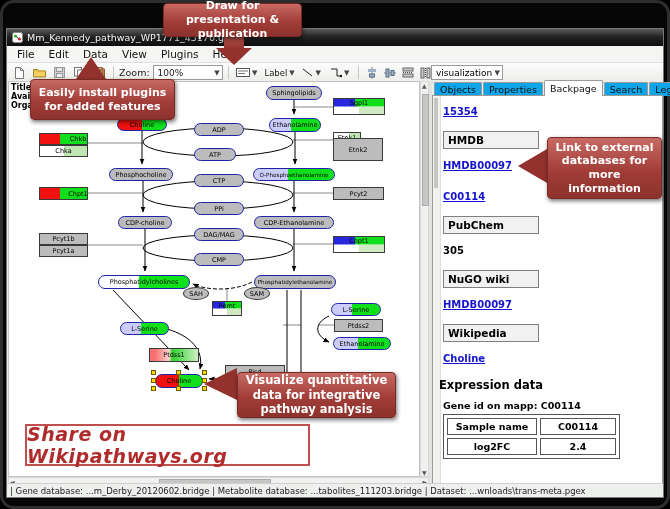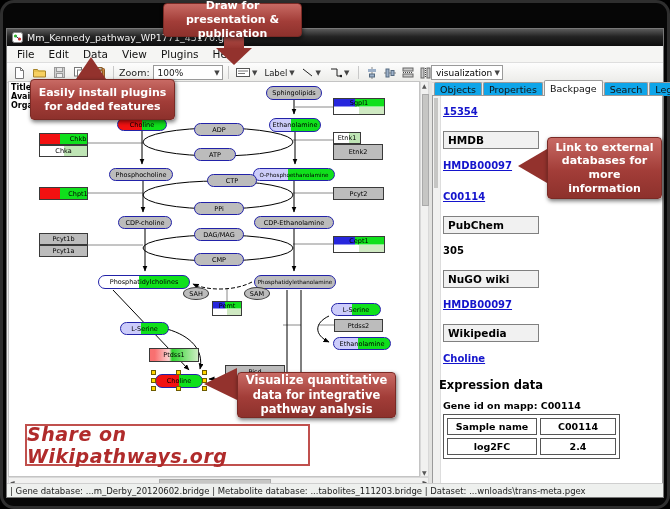--- a/index.html
+++ b/index.html
@@ -277,25 +277,25 @@
         <div>
 
         <div class="n rnd f-gray" style="left: 257px; top: 4px; width: 56px; height: 14px; position: absolute;">Sphingolipids</div>
             <div class="n box f-tworow" style="left: 324px; top: 16px; width: 52px; height: 17px; position: absolute;">Sgpl1</div>
             <div class="n rnd f-lav-green" style="left: 260px; top: 36px; width: 52px; height: 14px; position: absolute;">Ethanolamine</div>
             <div class="n rnd f-rg50" style="left: 108px; top: 36px; width: 50px; height: 13px; position: absolute;">Choline</div>
             <div class="n rnd f-gray" style="left: 185px; top: 41px; width: 50px; height: 13px; position: absolute;">ADP</div>
             <div class="n box f-rg40" style="left: 30px; top: 51px; width: 49px; height: 12px; position: absolute;">Chkb</div>
             <div class="n box f-wl50" style="left: 30px; top: 63px; width: 49px; height: 12px; position: absolute;">Chka</div>
             <div class="n box f-wl60" style="left: 324px; top: 50px; width: 28px; height: 12px; position: absolute;">Etnk1</div>
-            <div class="n box f-gray" style="left: 324px; top: 62px; width: 50px; height: 16px; position: absolute;">Etnk2</div>
+            <div class="n box f-gray" style="left: 324px; top: 56px; width: 50px; height: 23px; position: absolute;">Etnk2</div>
             <div class="n rnd f-gray" style="left: 185px; top: 66px; width: 42px; height: 13px; position: absolute;">ATP</div>
             <div class="n rnd f-gray" style="left: 100px; top: 86px; width: 64px; height: 13px; position: absolute;">Phosphocholine</div>
             <div class="n rnd f-lav-green fs5" style="left: 244px; top: 86px; width: 82px; height: 13px; position: absolute;">O-Phosphoethanolamine</div>
-            <div class="n rnd f-gray" style="left: 198px; top: 92px; width: 50px; height: 13px; position: absolute;">CTP</div>
+            <div class="n rnd f-gray" style="left: 185px; top: 92px; width: 50px; height: 13px; position: absolute;">CTP</div>
             <div class="n box f-rg40" style="left: 30px; top: 105px; width: 49px; height: 13px; position: absolute;">Chpt1</div>
             <div class="n box f-gray" style="left: 324px; top: 105px; width: 51px; height: 13px; position: absolute;">Pcyt2</div>
             <div class="n rnd f-gray" style="left: 185px; top: 120px; width: 50px; height: 13px; position: absolute;">PPi</div>
             <div class="n rnd f-gray" style="left: 109px; top: 134px; width: 54px; height: 13px; position: absolute;">CDP-choline</div>
             <div class="n rnd f-gray" style="left: 245px; top: 134px; width: 80px; height: 13px; position: absolute;">CDP-Ethanolamine</div>
             <div class="n rnd f-gray" style="left: 185px; top: 146px; width: 50px; height: 13px; position: absolute;">DAG/MAG</div>
             <div class="n box f-gray" style="left: 30px; top: 151px; width: 49px; height: 12px; position: absolute;">Pcyt1b</div>
             <div class="n box f-gray" style="left: 30px; top: 163px; width: 49px; height: 12px; position: absolute;">Pcyt1a</div>
             <div class="n box f-tworow" style="left: 324px; top: 154px; width: 52px; height: 17px; position: absolute;">Cept1</div>
             <div class="n rnd f-gray" style="left: 185px; top: 171px; width: 50px; height: 13px; position: absolute;">CMP</div>

